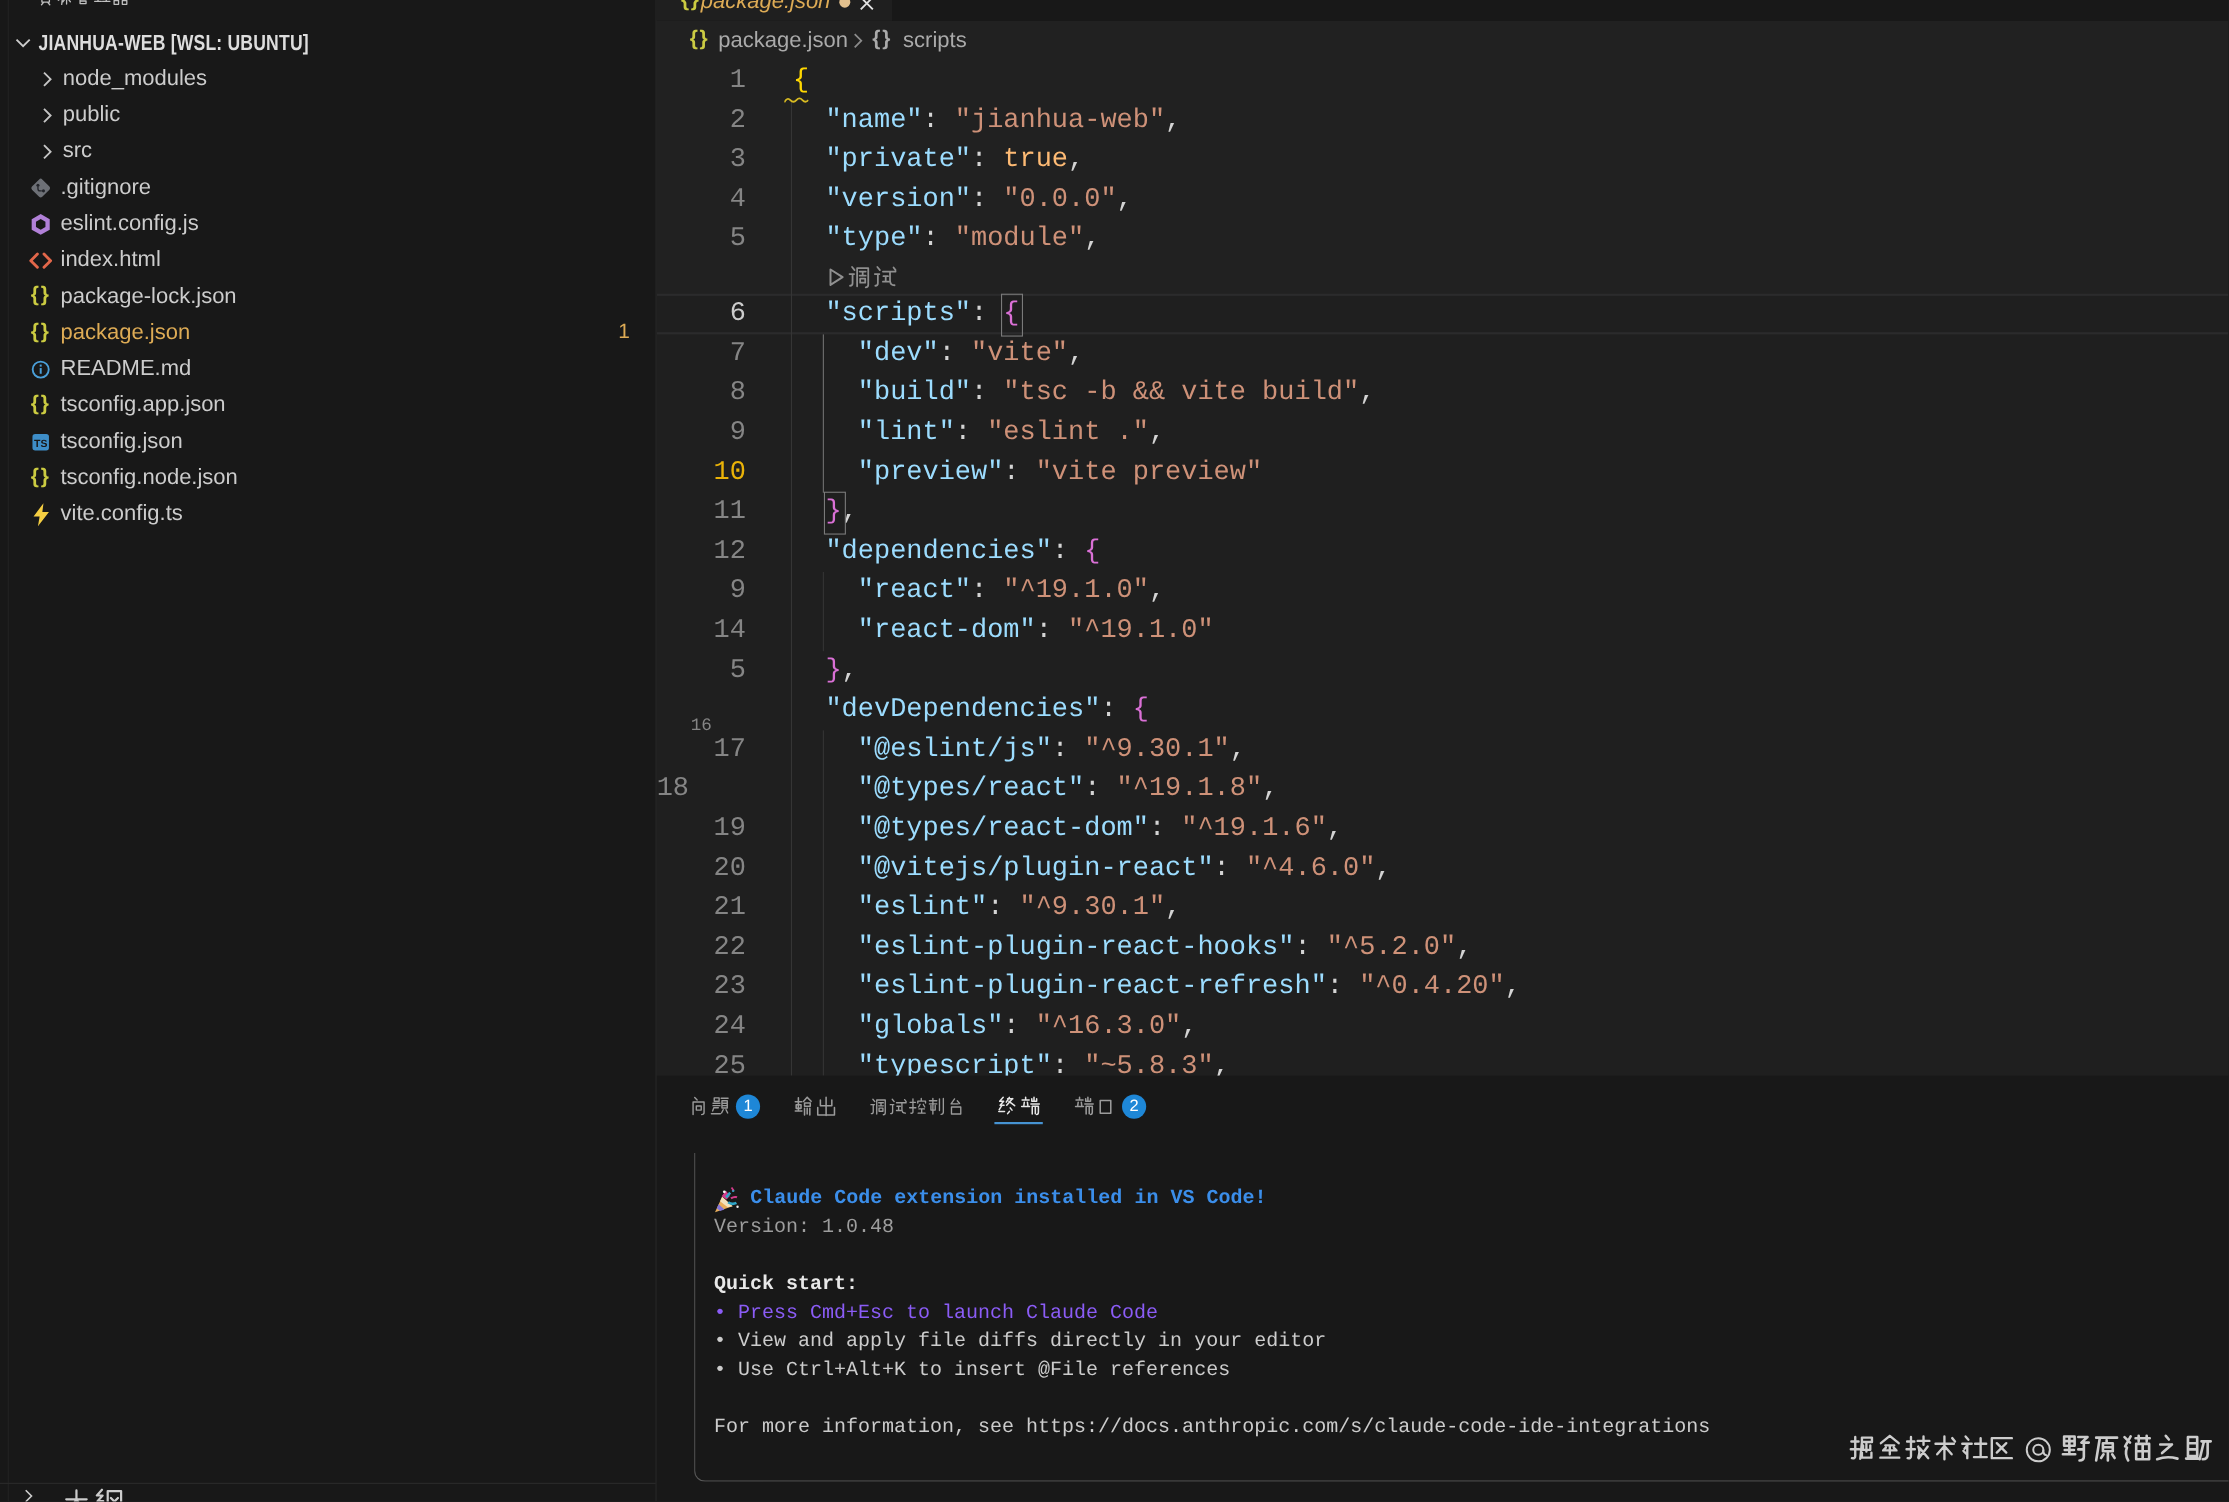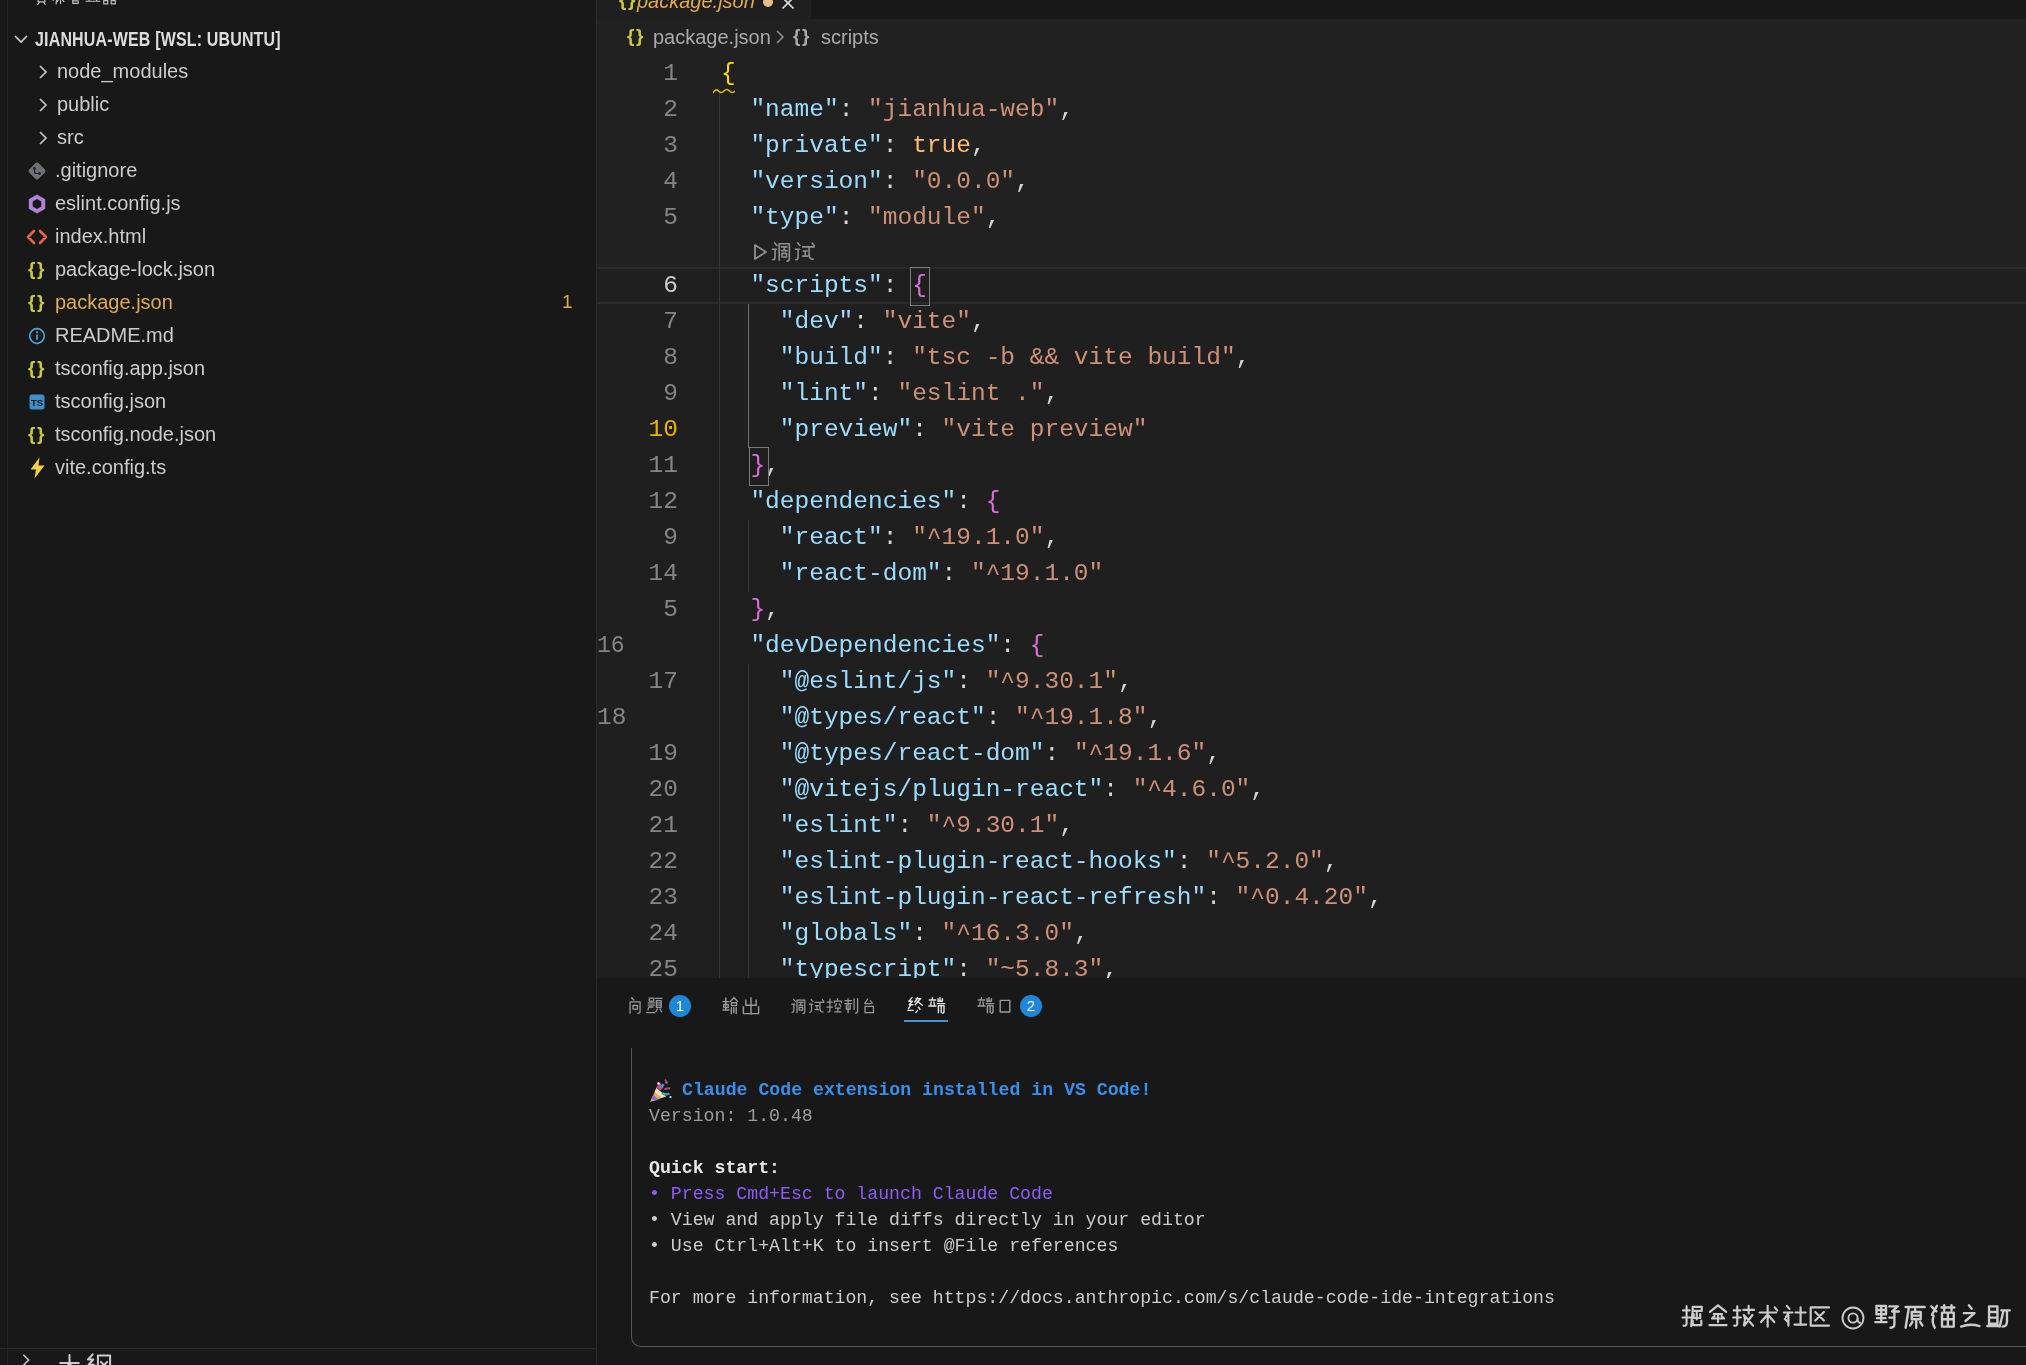--- a/index.html
+++ b/index.html
@@ -242,21 +242,21 @@
   <div class="abs mono" style="left:0;top:448px;width:81px;text-align:right;font-size:24.5px;line-height:36px;color:#858585;">11</div>
   <div class="abs mono" style="left:124px;top:448px;font-size:24.5px;line-height:36px;color:#d4d4d4;white-space:pre;">&nbsp;&nbsp;<i style="color:#da70d6">}</i><i style="color:#d4d4d4">,</i></div>
   <div class="abs mono" style="left:0;top:484px;width:81px;text-align:right;font-size:24.5px;line-height:36px;color:#858585;">12</div>
   <div class="abs mono" style="left:124px;top:484px;font-size:24.5px;line-height:36px;color:#d4d4d4;white-space:pre;">&nbsp;&nbsp;<i style="color:#9cdcfe">"dependencies"</i><i style="color:#d4d4d4">:</i>&nbsp;<i style="color:#da70d6">{</i></div>
   <div class="abs mono" style="left:0;top:520px;width:81px;text-align:right;font-size:24.5px;line-height:36px;color:#858585;">9</div>
   <div class="abs mono" style="left:124px;top:520px;font-size:24.5px;line-height:36px;color:#d4d4d4;white-space:pre;">&nbsp;&nbsp;&nbsp;&nbsp;<i style="color:#9cdcfe">"react"</i><i style="color:#d4d4d4">:</i>&nbsp;<i style="color:#ce9178">"^19.1.0"</i><i style="color:#d4d4d4">,</i></div>
   <div class="abs mono" style="left:0;top:556px;width:81px;text-align:right;font-size:24.5px;line-height:36px;color:#858585;">14</div>
   <div class="abs mono" style="left:124px;top:556px;font-size:24.5px;line-height:36px;color:#d4d4d4;white-space:pre;">&nbsp;&nbsp;&nbsp;&nbsp;<i style="color:#9cdcfe">"react-dom"</i><i style="color:#d4d4d4">:</i>&nbsp;<i style="color:#ce9178">"^19.1.0"</i></div>
   <div class="abs mono" style="left:0;top:592px;width:81px;text-align:right;font-size:24.5px;line-height:36px;color:#858585;">5</div>
   <div class="abs mono" style="left:124px;top:592px;font-size:24.5px;line-height:36px;color:#d4d4d4;white-space:pre;">&nbsp;&nbsp;<i style="color:#da70d6">}</i><i style="color:#d4d4d4">,</i></div>
-  <div class="abs mono" style="left:0;top:628px;width:81px;text-align:left;font-size:23px;line-height:36px;color:#858585;">16</div>
+  <div class="abs mono" style="left:0;top:642px;width:81px;text-align:center;font-size:16px;line-height:36px;color:#858585;">16</div>
   <div class="abs mono" style="left:124px;top:628px;font-size:24.5px;line-height:36px;color:#d4d4d4;white-space:pre;">&nbsp;&nbsp;<i style="color:#9cdcfe">"devDependencies"</i><i style="color:#d4d4d4">:</i>&nbsp;<i style="color:#da70d6">{</i></div>
   <div class="abs mono" style="left:0;top:664px;width:81px;text-align:right;font-size:24.5px;line-height:36px;color:#858585;">17</div>
   <div class="abs mono" style="left:124px;top:664px;font-size:24.5px;line-height:36px;color:#d4d4d4;white-space:pre;">&nbsp;&nbsp;&nbsp;&nbsp;<i style="color:#9cdcfe">"@eslint/js"</i><i style="color:#d4d4d4">:</i>&nbsp;<i style="color:#ce9178">"^9.30.1"</i><i style="color:#d4d4d4">,</i></div>
   <div class="abs mono" style="left:0;top:700px;width:81px;text-align:left;font-size:24.5px;line-height:36px;color:#858585;">18</div>
   <div class="abs mono" style="left:124px;top:700px;font-size:24.5px;line-height:36px;color:#d4d4d4;white-space:pre;">&nbsp;&nbsp;&nbsp;&nbsp;<i style="color:#9cdcfe">"@types/react"</i><i style="color:#d4d4d4">:</i>&nbsp;<i style="color:#ce9178">"^19.1.8"</i><i style="color:#d4d4d4">,</i></div>
   <div class="abs mono" style="left:0;top:736px;width:81px;text-align:right;font-size:24.5px;line-height:36px;color:#858585;">19</div>
   <div class="abs mono" style="left:124px;top:736px;font-size:24.5px;line-height:36px;color:#d4d4d4;white-space:pre;">&nbsp;&nbsp;&nbsp;&nbsp;<i style="color:#9cdcfe">"@types/react-dom"</i><i style="color:#d4d4d4">:</i>&nbsp;<i style="color:#ce9178">"^19.1.6"</i><i style="color:#d4d4d4">,</i></div>
   <div class="abs mono" style="left:0;top:772px;width:81px;text-align:right;font-size:24.5px;line-height:36px;color:#858585;">20</div>
   <div class="abs mono" style="left:124px;top:772px;font-size:24.5px;line-height:36px;color:#d4d4d4;white-space:pre;">&nbsp;&nbsp;&nbsp;&nbsp;<i style="color:#9cdcfe">"@vitejs/plugin-react"</i><i style="color:#d4d4d4">:</i>&nbsp;<i style="color:#ce9178">"^4.6.0"</i><i style="color:#d4d4d4">,</i></div>
   <div class="abs mono" style="left:0;top:808px;width:81px;text-align:right;font-size:24.5px;line-height:36px;color:#858585;">21</div>

